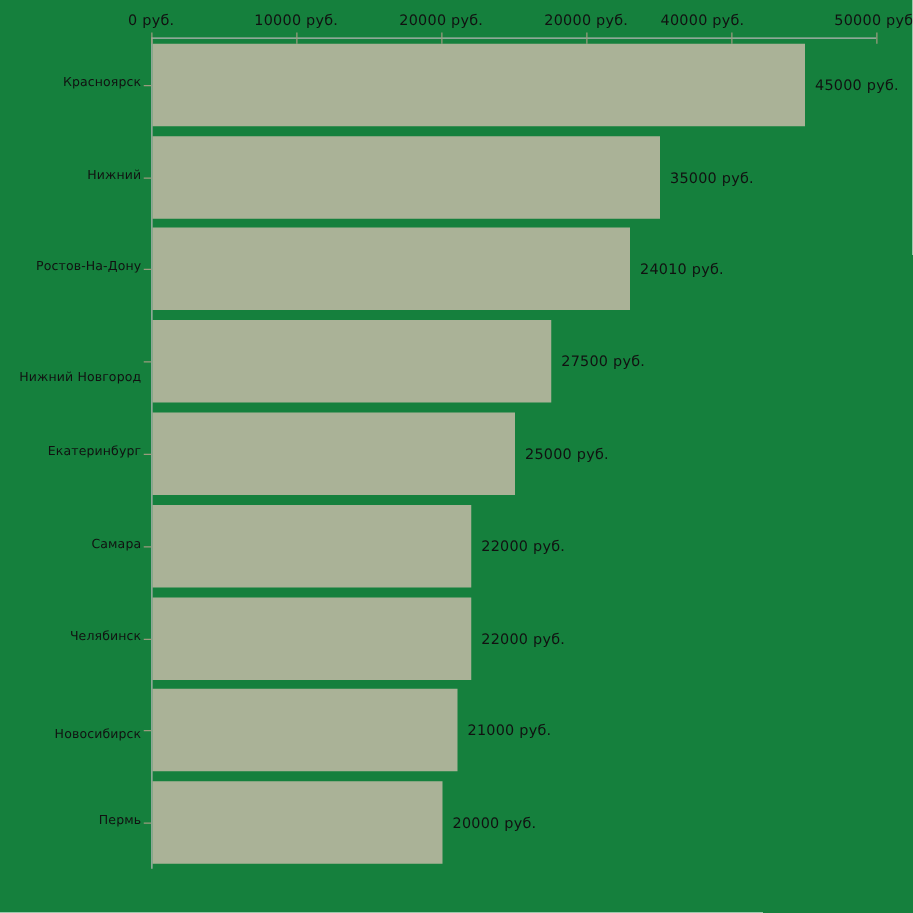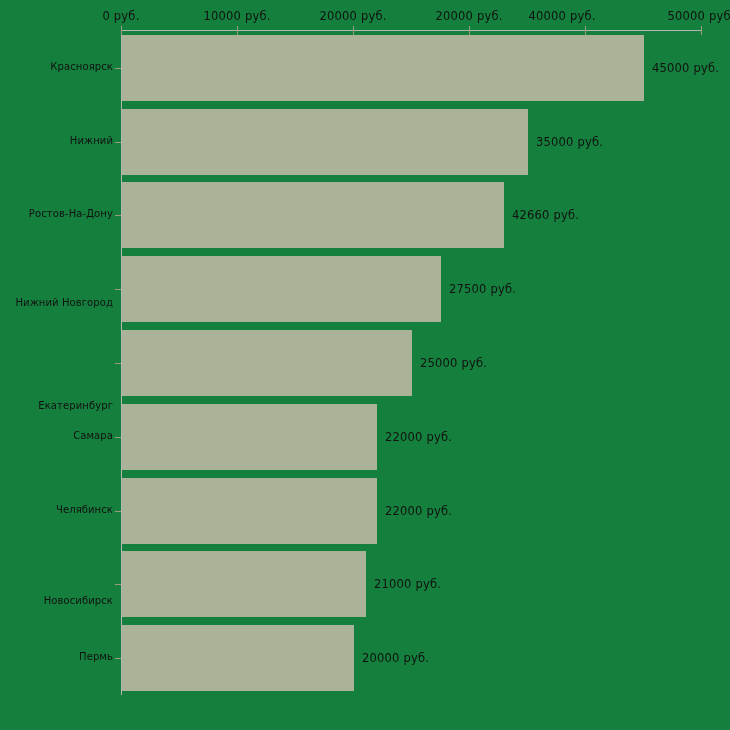--- a/index.html
+++ b/index.html
@@ -121,47 +121,47 @@
       </div>
       <div class="y-tick" style="top: 215px;"></div>
       <div class="cat-label-wrap" style="top: 208.444px;">
         <div class="cat-label">Ростов-На-Дону</div>
       </div>
       <div class="y-tick" style="top: 289px;"></div>
       <div class="cat-label-wrap" style="top: 297px;">
         <div class="cat-label">Нижний Новгород</div>
       </div>
       <div class="y-tick" style="top: 363px;"></div>
-      <div class="cat-label-wrap" style="top: 356px; margin-top: 44px;">
+      <div class="cat-label-wrap" style="top: 356px;">
         <div class="cat-label">Екатеринбург</div>
       </div>
       <div class="y-tick" style="top: 437px;"></div>
       <div class="cat-label-wrap" style="top: 429.778px;">
         <div class="cat-label">Самара</div>
       </div>
       <div class="y-tick" style="top: 511px;"></div>
       <div class="cat-label-wrap" style="top: 503.556px;">
         <div class="cat-label">Челябинск</div>
       </div>
       <div class="y-tick" style="top: 584px;"></div>
-      <div class="cat-label-wrap" style="top: 595px;">
+      <div class="cat-label-wrap" style="top: 582px;">
         <div class="cat-label">Новосибирск</div>
       </div>
       <div class="y-tick" style="top: 658px;"></div>
       <div class="cat-label-wrap" style="top: 651.111px;">
         <div class="cat-label">Пермь</div>
       </div>
     </div>
   <div id="bars-layer">
       <div class="bar" title="Красноярск — 45000 руб." style="top: 35px; height: 66px; width: 522px; background: rgb(170, 178, 151);"></div>
       <div class="bar-value" style="left: 652px; top: 60.8889px; text-align: right;">45000 руб.</div>
       <div class="bar" title="Москва — 35000 руб." style="top: 109px; height: 66px; width: 406px; background: rgb(170, 178, 151);"></div>
       <div class="bar-value" style="left: 536px; top: 134.667px;">35000 руб.</div>
       <div class="bar" title="Ростов-На-Дону — 32950 руб." style="top: 182px; height: 66px; width: 382px; background: rgb(170, 178, 151);"></div>
-      <div class="bar-value" style="left: 512px; top: 208.444px;">42660 руб.</div>
+      <div class="bar-value" style="left: 512px; top: 208.444px;">24010 руб.</div>
       <div class="bar" title="Нижний Новгород — 27500 руб." style="top: 256px; height: 66px; width: 319px; background: rgb(170, 178, 151);"></div>
       <div class="bar-value" style="left: 449px; top: 282.222px;">27500 руб.</div>
       <div class="bar" title="Екатеринбург — 25000 руб." style="top: 330px; height: 66px; width: 290px; background: rgb(170, 178, 151);"></div>
       <div class="bar-value" style="left: 420px; top: 356px;">25000 руб.</div>
       <div class="bar" title="Самара — 22000 руб." style="top: 404px; height: 66px; width: 255px; background: rgb(170, 178, 151);"></div>
       <div class="bar-value" style="left: 385px; top: 429.778px;">22000 руб.</div>
       <div class="bar" title="Челябинск — 22000 руб." style="top: 478px; height: 66px; width: 255px; background: rgb(170, 178, 151);"></div>
       <div class="bar-value" style="left: 385px; top: 503.556px;">22000 руб.</div>
       <div class="bar" title="Новосибирск — 21000 руб." style="top: 551px; height: 66px; width: 244px; background: rgb(170, 178, 151);"></div>
       <div class="bar-value" style="left: 374px; top: 577.333px;">21000 руб.</div>

